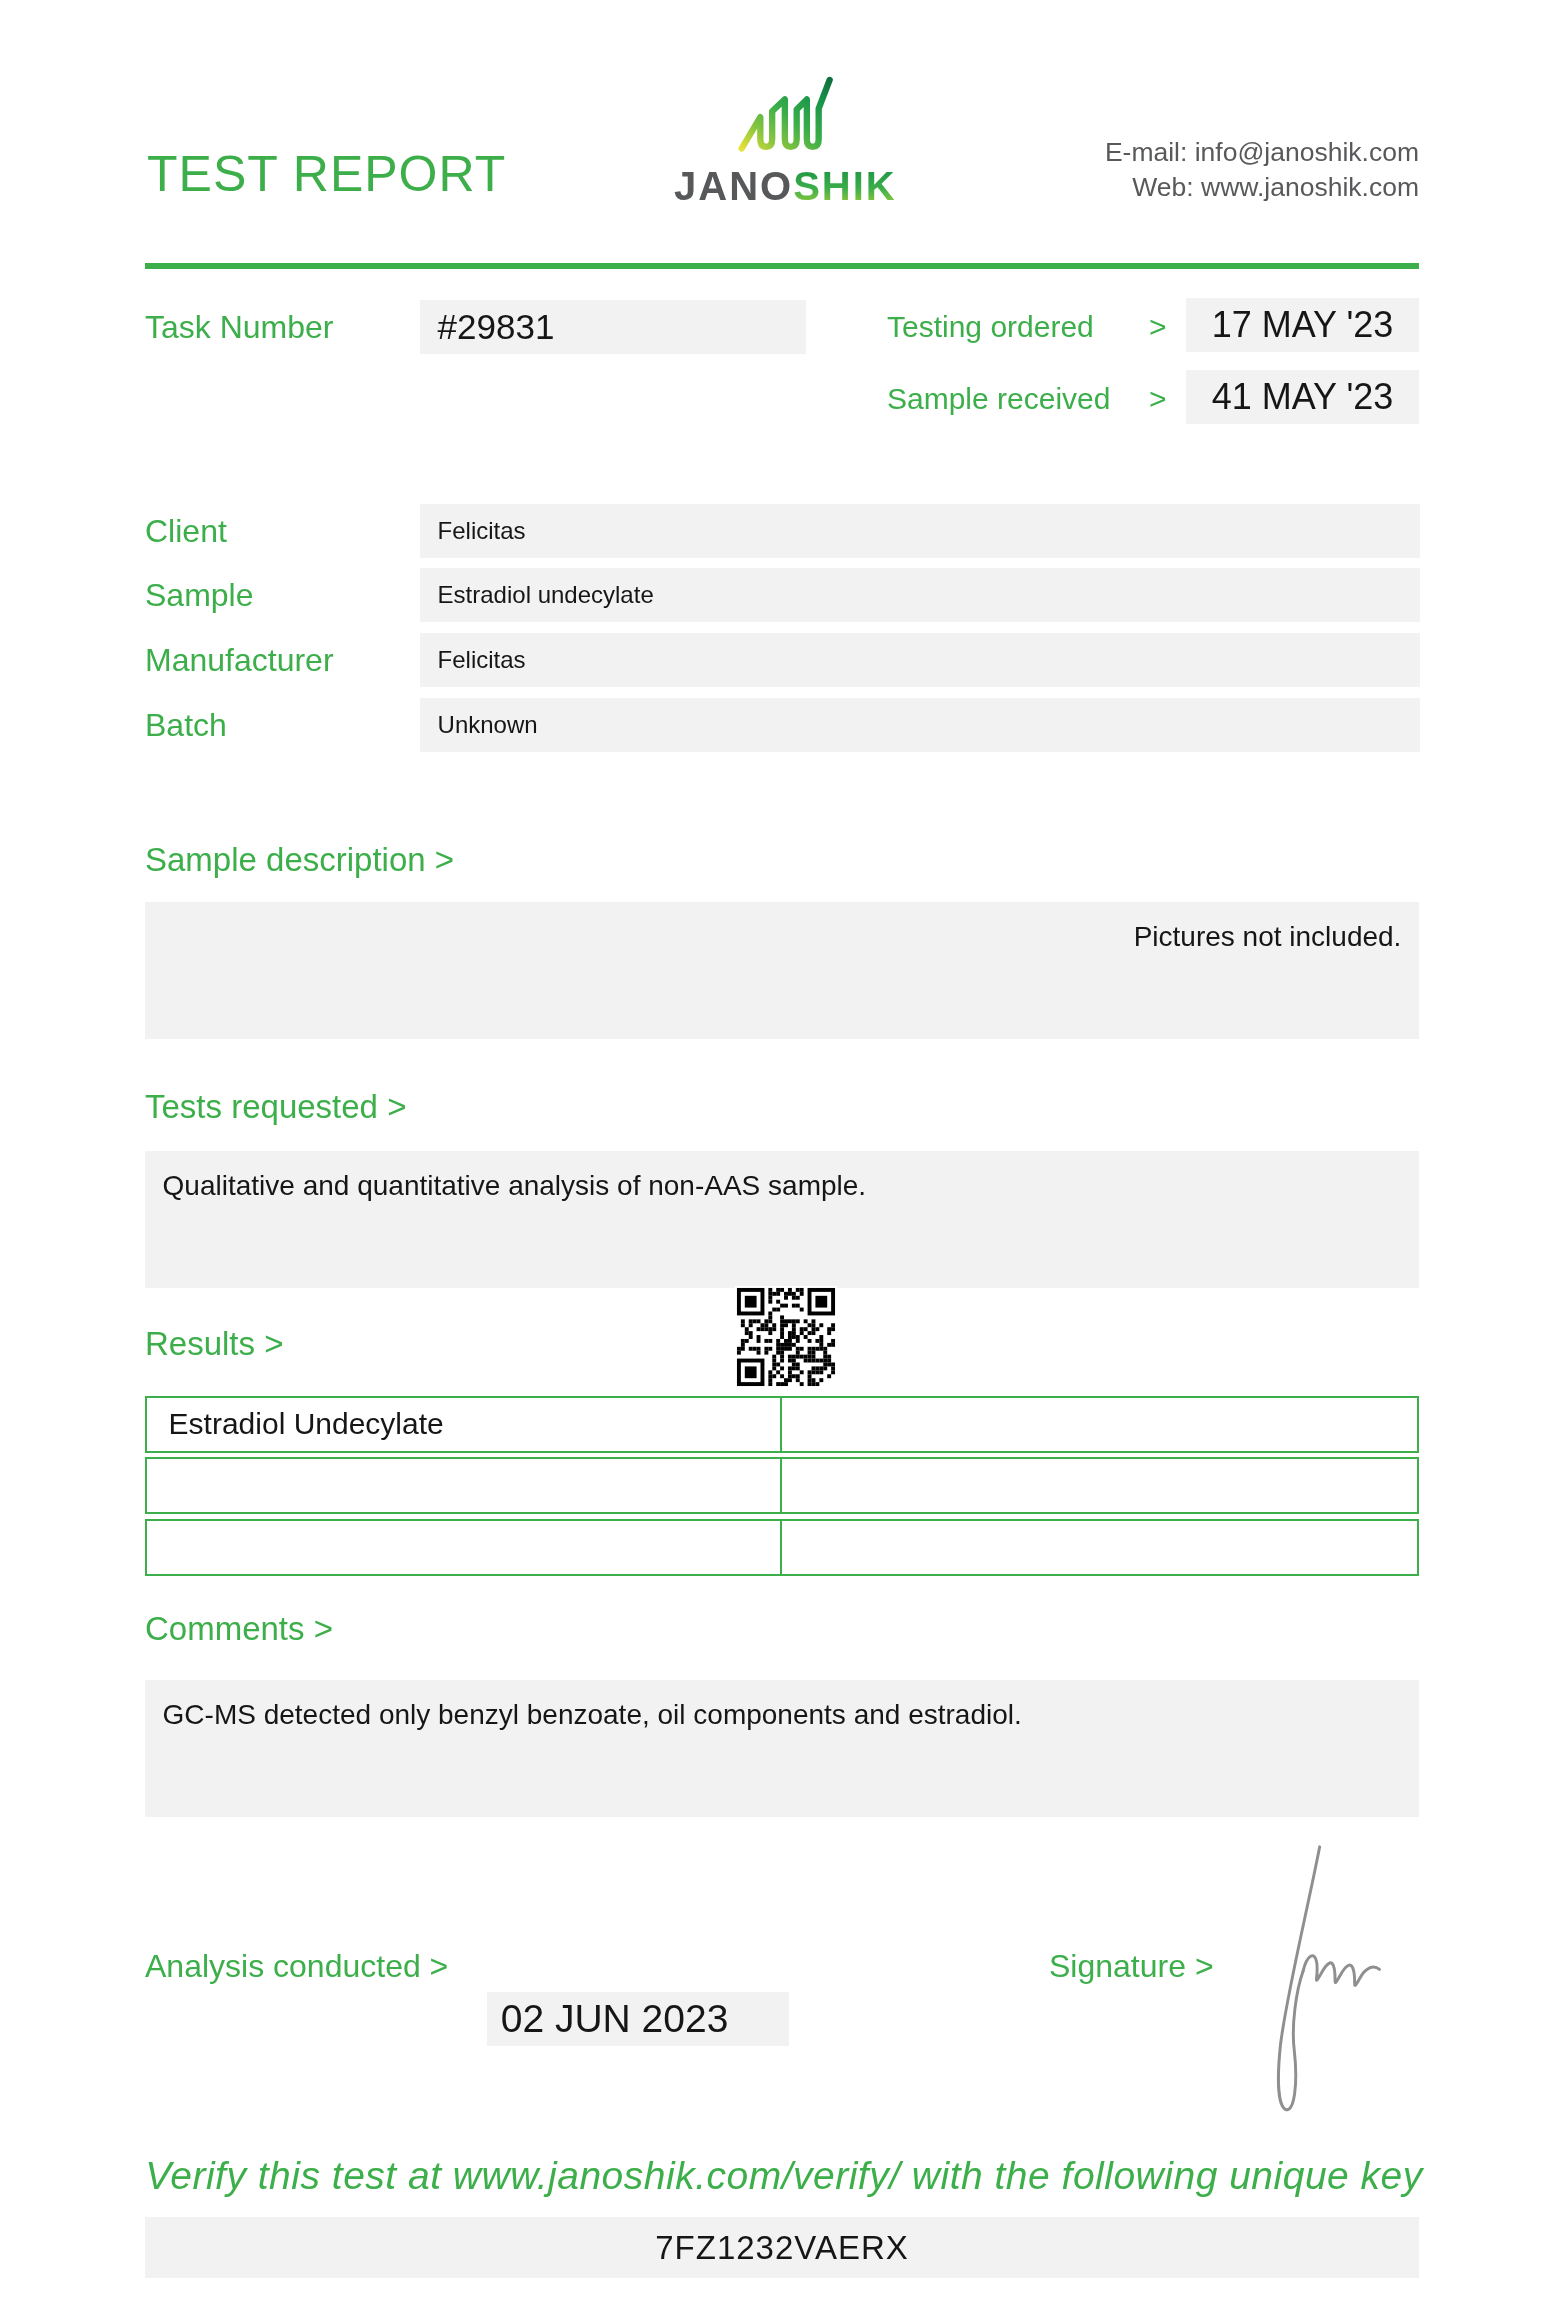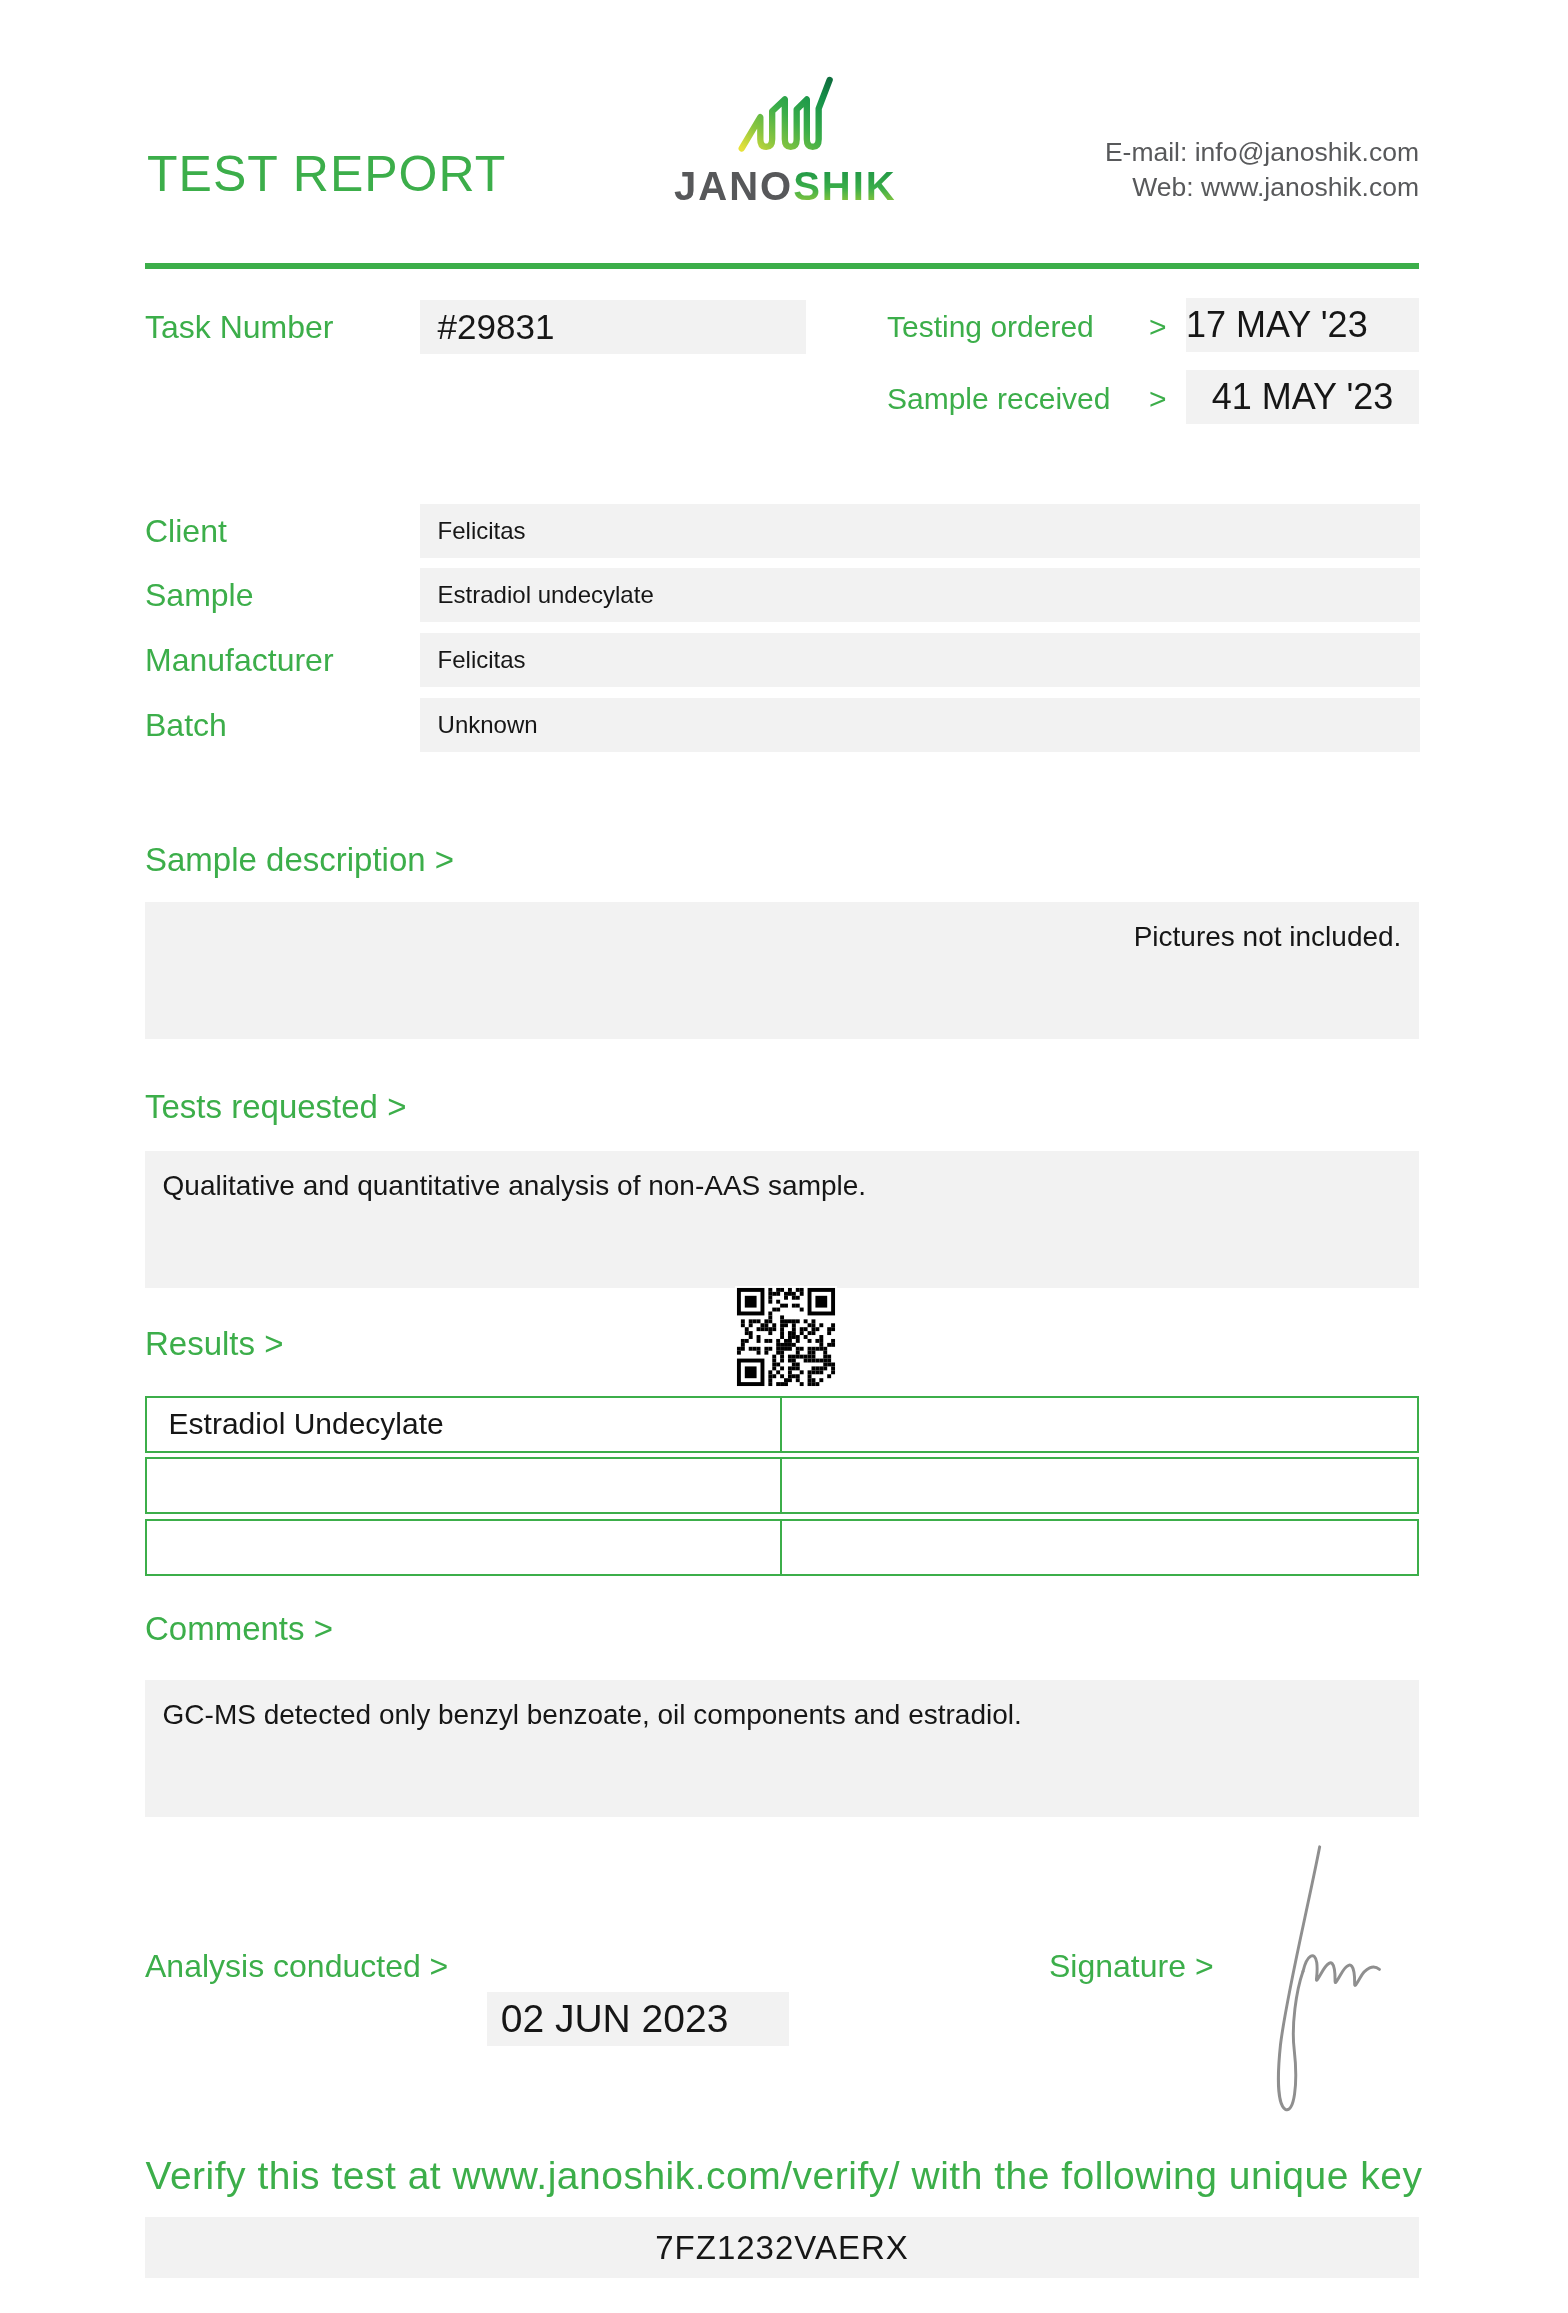--- a/index.html
+++ b/index.html
@@ -30,21 +30,21 @@
   .contact{right:149px;top:135px;text-align:right;font-size:26.5px;color:var(--gray);line-height:1.32;}
   .rule{left:145px;top:263px;width:1274px;height:5.9px;background:var(--green);}
 
   
   .glabel{color:var(--green);font-size:32px;line-height:54px;white-space:nowrap;}
   .vbox{background:var(--box);line-height:54px;height:54px;font-size:24px;padding-left:17.6px;white-space:nowrap;}
   .task-label{left:145px;top:300px;}
   .task-box{left:420px;top:300px;width:386px;font-size:35px;}
   .date-label-1{left:887px;top:300px;font-size:30px;}
   .date-arrow-1{left:1149px;top:300px;font-size:30px;}
-  .date-box-1{left:1186px;top:298px;width:233px;text-align:left;padding-left:0;font-size:36px;}
+  .date-box-1{left:1186px;top:298px;width:233px;text-align:center;padding-left:0;font-size:36px;}
   .date-label-2{left:887px;top:372px;font-size:30px;}
   .date-arrow-2{left:1149px;top:372px;font-size:30px;}
   .date-box-2{left:1186px;top:370px;width:233px;text-align:center;padding-left:0;font-size:36px;}
 
   .info-label{left:145px;}
   .info-box{left:420px;width:1000px;}
   .r0{top:504px;} .r1{top:568px;} .r2{top:633px;} .r3{top:698px;}
 
   
   .sect-head{color:var(--green);font-size:33px;white-space:nowrap;}
@@ -61,21 +61,21 @@
   .tbl-row{left:145px;width:1274px;height:57px;border:2.9px solid var(--green);display:flex;background:#fff;}
   .trow0{top:1396px;} .trow1{top:1457px;} .trow2{top:1519px;}
   .cell-a{width:635px;border-right:2.9px solid var(--green);line-height:51px;font-size:30px;padding-left:21.6px;white-space:nowrap;overflow:hidden;}
   .cell-b{flex:1;line-height:51px;font-size:30px;padding-left:17.6px;white-space:nowrap;overflow:hidden;}
 
   
   .an-label{left:145px;top:1939px;}
   .an-box{left:487px;top:1992px;width:302px;font-size:39px;padding-left:13.7px;}
   .sig-label{left:1049px;top:1939px;}
   .sig{left:1255px;top:1839px;}
-  .verify{left:0;top:2154px;width:1568px;text-align:center;color:var(--green);font-size:39px;letter-spacing:0.5px;white-space:nowrap;}
+  .verify{left:0;top:2154px;width:1568px;text-align:center;color:var(--green);font-size:39px;letter-spacing:0.5px;white-space:nowrap;font-style:italic;}
   .keybox{left:145px;top:2217px;width:1274px;height:61px;background:var(--box);line-height:61px;text-align:center;font-size:33px;letter-spacing:1px;}
 </style>
 </head>
 <body>
 
 <div class="abs title">TEST REPORT</div>
 
 <div class="abs logo">
   <span>
     <svg viewBox="0 0 130 110" width="110" height="93" aria-hidden="true">

